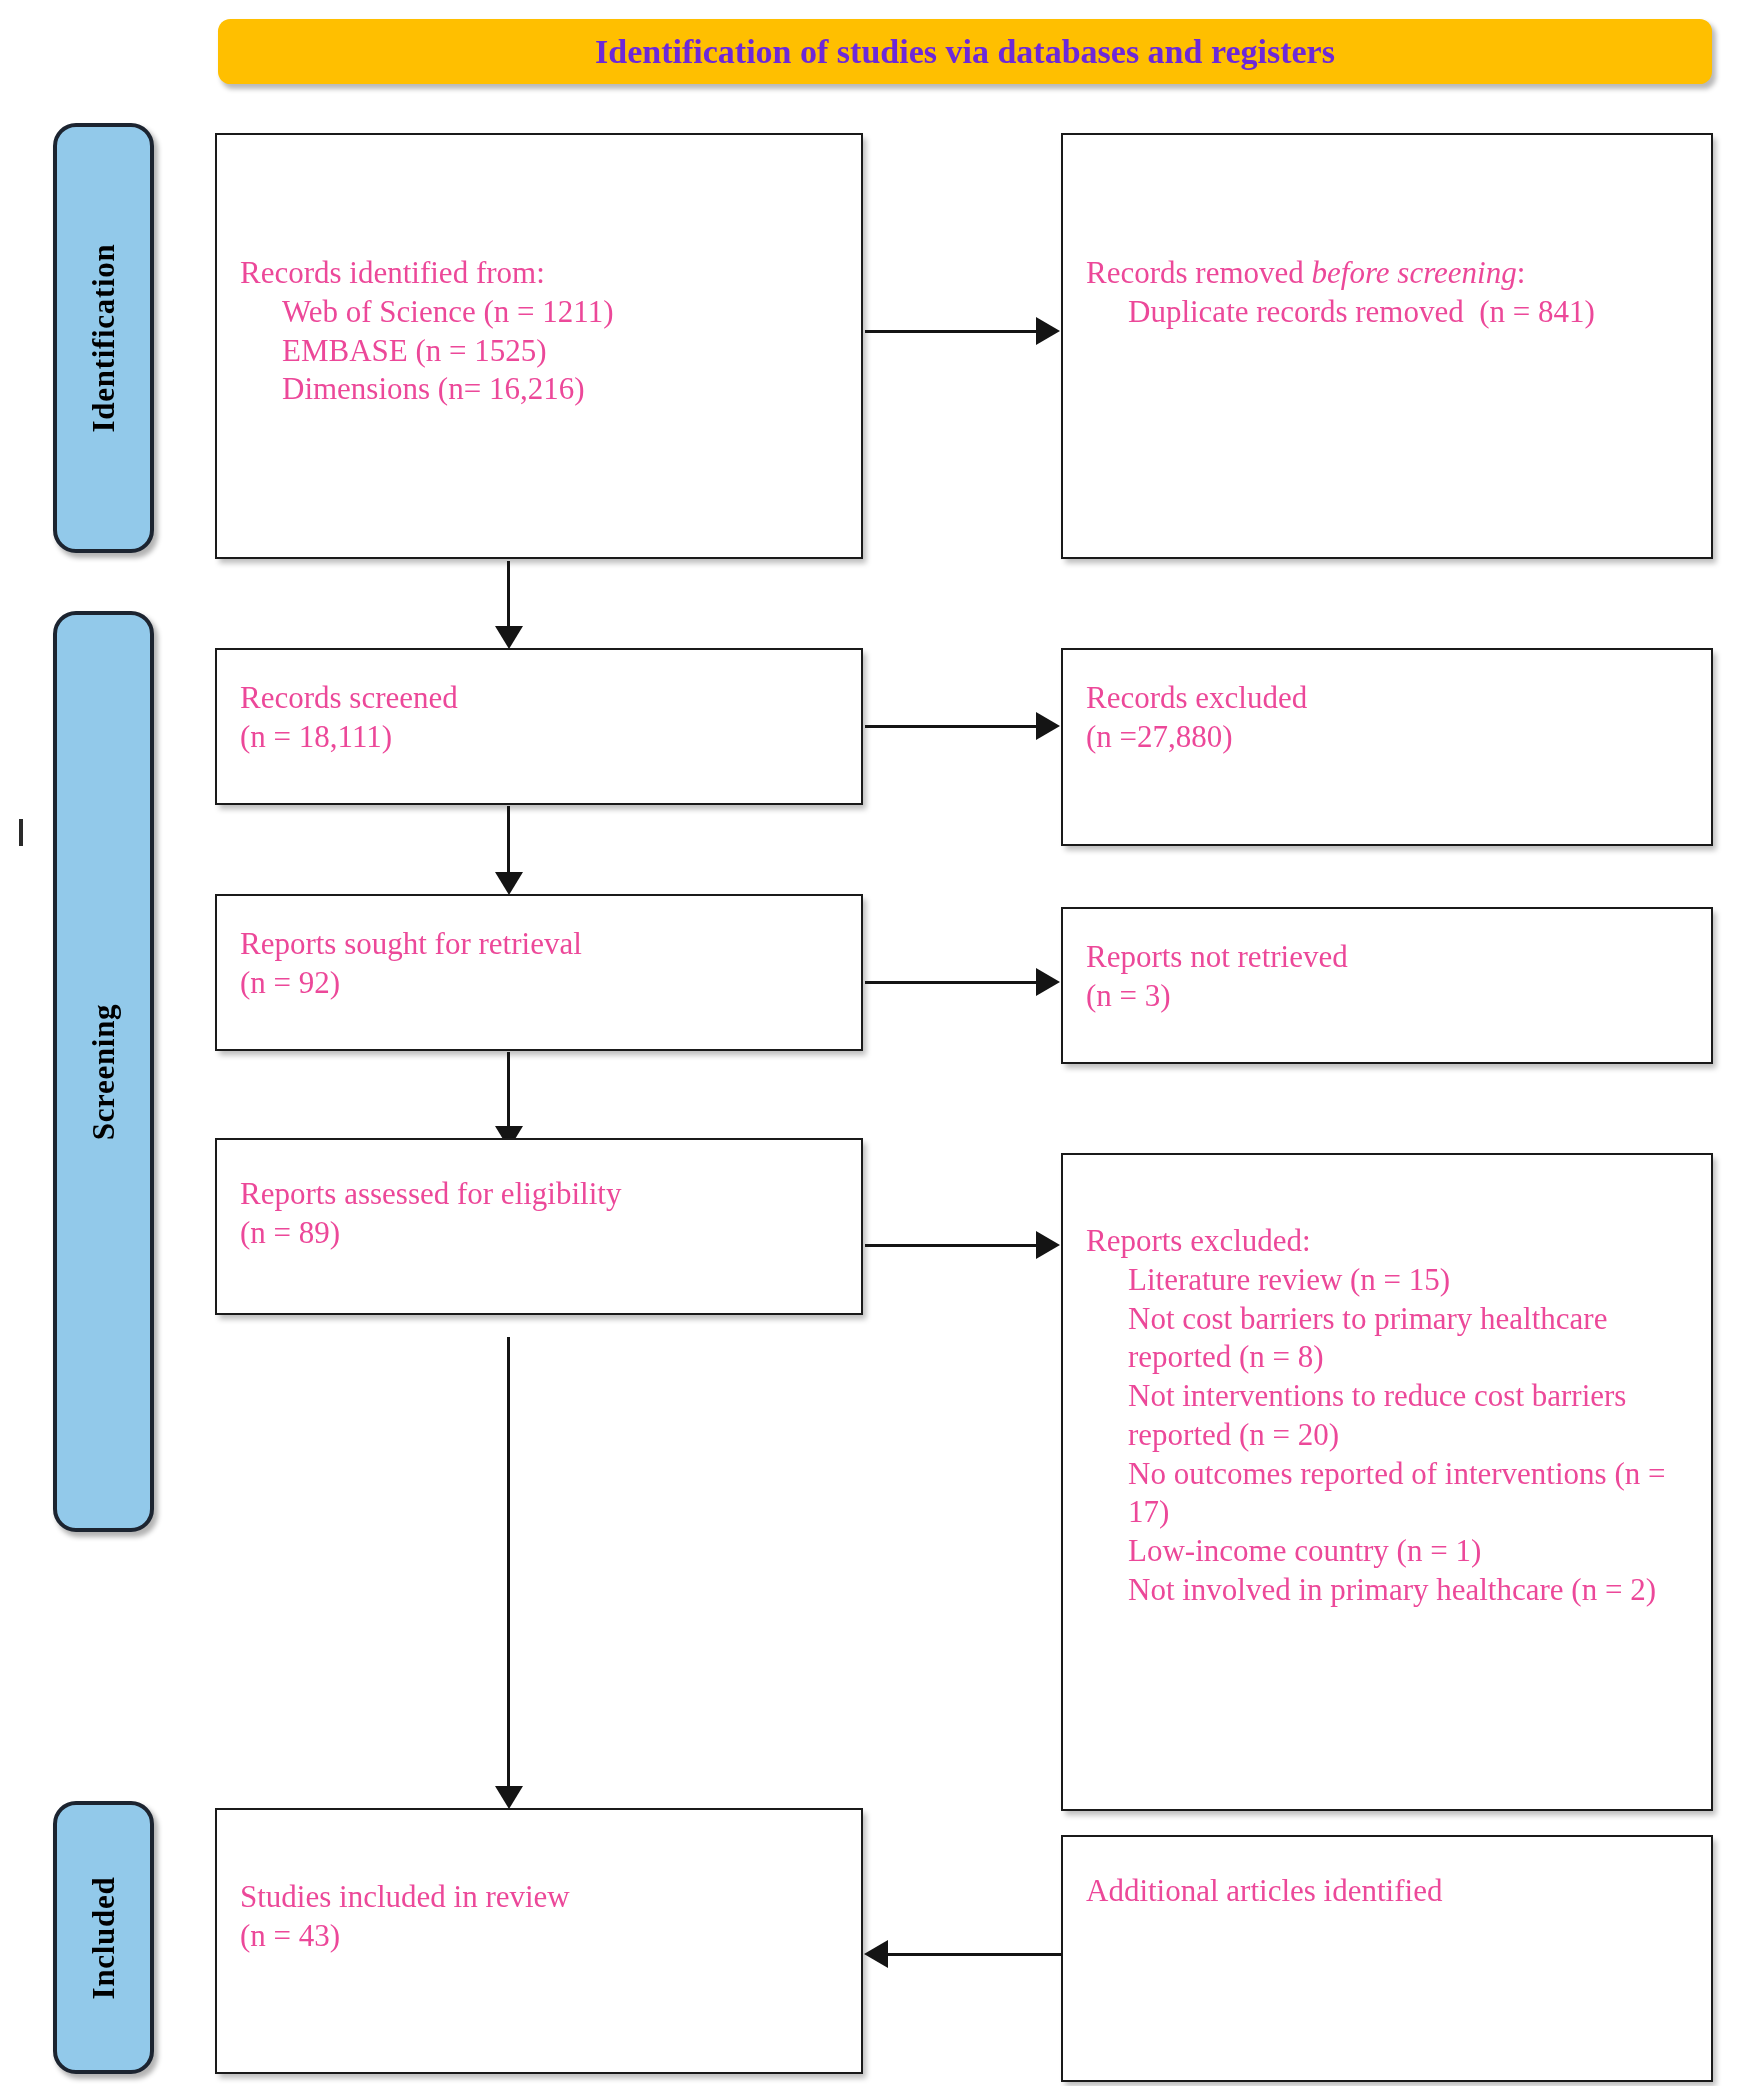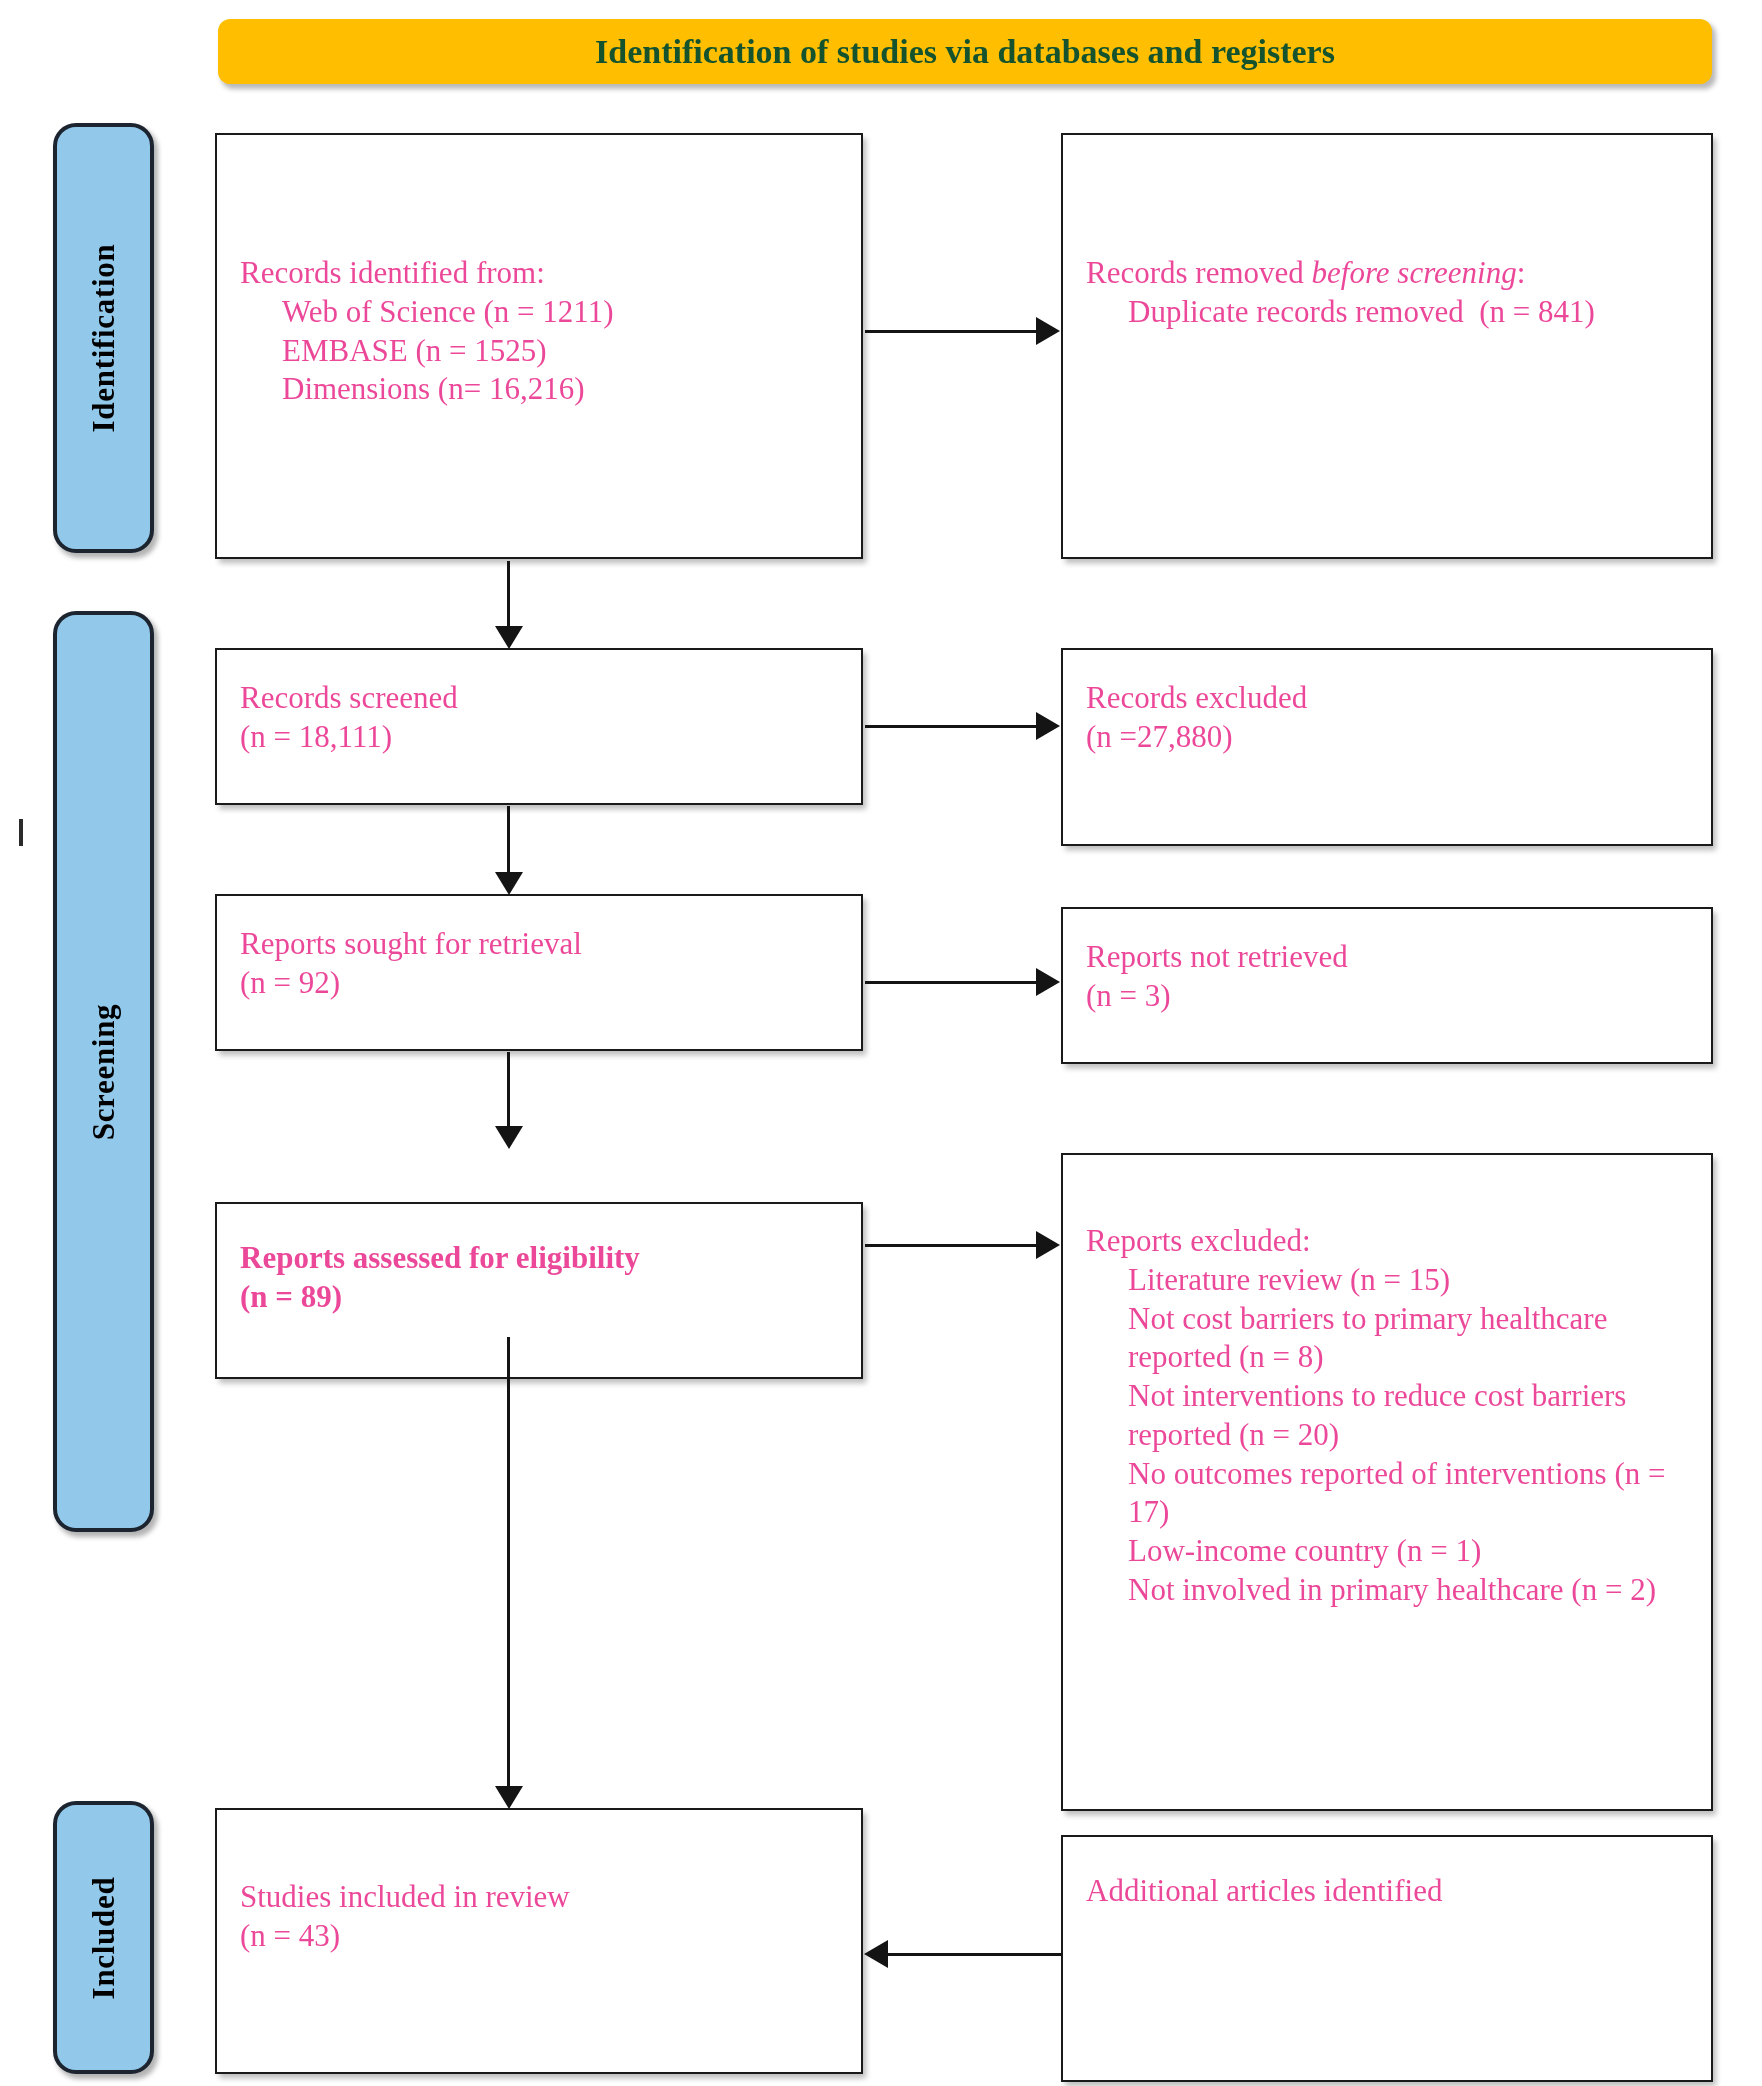--- a/index.html
+++ b/index.html
@@ -47,21 +47,21 @@
     border-radius: 12.3px;
     box-sizing: border-box;
     display: flex;
     align-items: center;
     justify-content: center;
     box-shadow: 3.4px 4.8px 5.5px rgba(0,0,0,0.28);
   }
   .banner-title {
     font-weight: bold;
     font-size: 34px;
-    color: #14532d;
+    color: #6d28d9;
     text-align: center;
     line-height: 1.1;
   }
 
   
   .flow-box {
     position: absolute;
     background: #ffffff;
     border: 2.7px solid #1a1a1a;
     box-sizing: border-box;
@@ -196,21 +196,21 @@
       <span class="ln">(n = 3)</span>
     </div>
   </div>
 
   <div class="hline" style="left:865px; top:981px; width:172px;"></div>
   <div class="arrow-right" style="left:1036px; top:968px;"></div>
 
   <div class="vline" style="left:507px; top:1052px; height:82px;"></div>
   <div class="arrow-down" style="left:495px; top:1126px;"></div>
 
-  <div class="flow-box" style="left:215px; top:1202px; width:648px; height:177px;font-weight:bold;">
+  <div class="flow-box" style="left:215px; top:1138px; width:648px; height:177px;">
     <div class="box-text" style="top:35px;">
       <span class="ln">Reports assessed for eligibility</span>
       <span class="ln">(n = 89)</span>
     </div>
   </div>
 
   <div class="flow-box" style="left:1061px; top:1153px; width:652px; height:658px;">
     <div class="box-text" style="top:67px;">
       <span class="ln">Reports excluded:</span>
       <span class="ln indent">Literature review (n = 15)</span>

